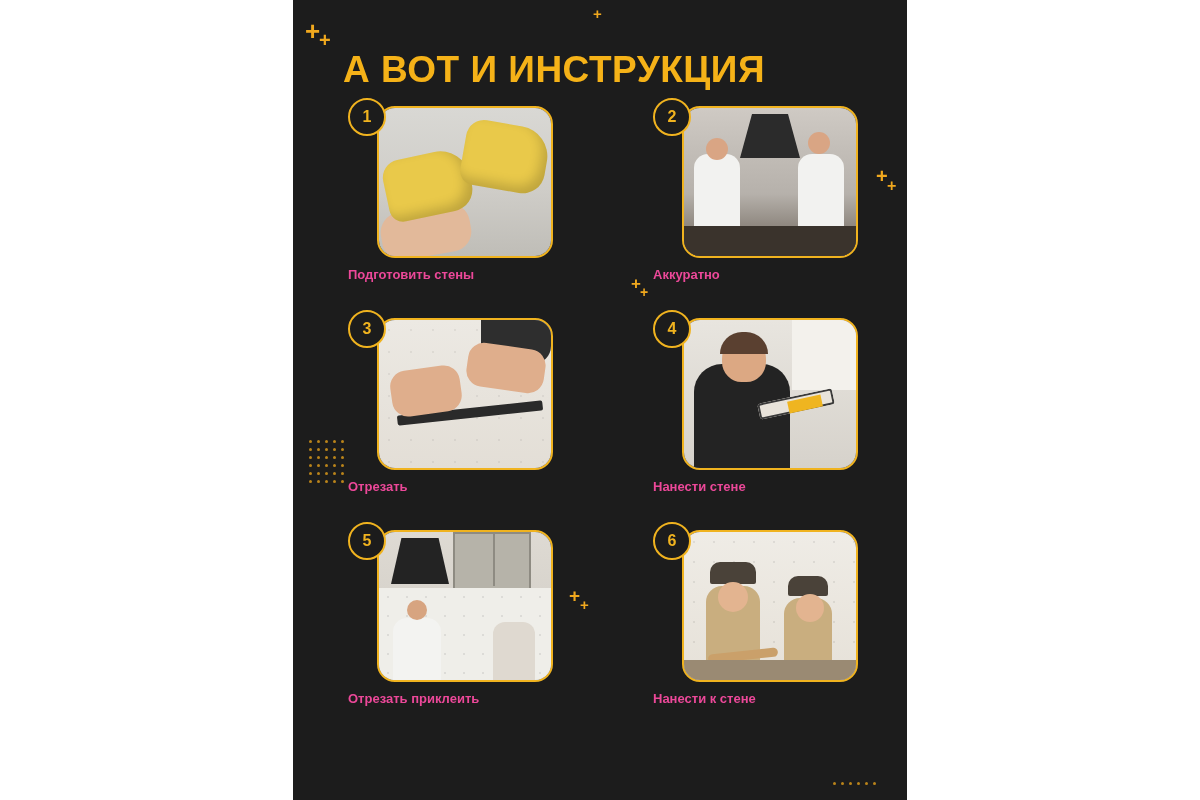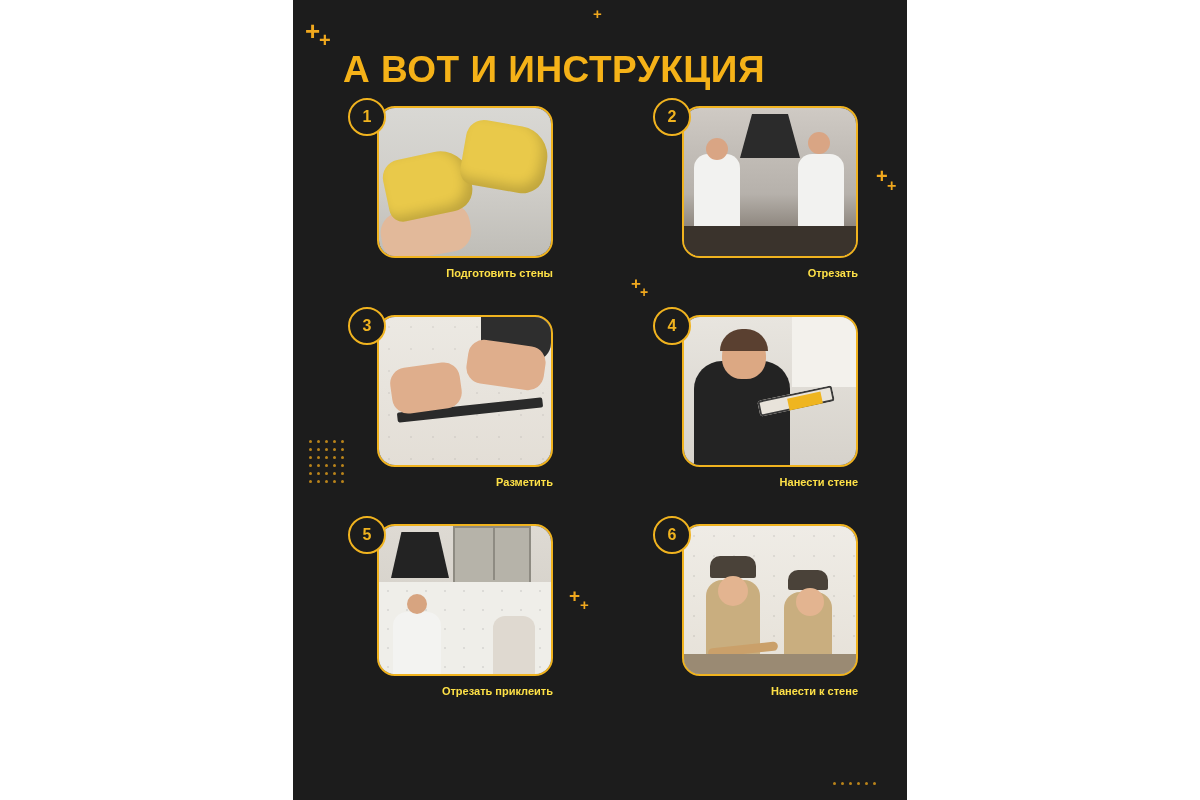--- a/index.html
+++ b/index.html
@@ -99,23 +99,23 @@
     font-weight: bold;
     display: flex;
     align-items: center;
     justify-content: center;
     z-index: 3;
   }
 
   .caption {
     margin-top: 9px;
     width: 205px;
-    text-align: right;
-    color: #fde047;
-    font-size: 11px;
+    text-align: left;
+    color: #ec4899;
+    font-size: 13px;
     font-weight: bold;
   }
 
   
   .ph { position: absolute; inset: 0; }
 
   
   .p1 { background: linear-gradient(180deg,#d9d8d4 0%,#cfcdc8 55%,#bfbdb7 100%); }
   .p1 .gl1, .p1 .gl2 {
     position: absolute; background: #e9c94a; border-radius: 18px 30px 22px 14px;
@@ -261,35 +261,35 @@
         <div class="ph p2">
           <div class="hood"></div>
           <div class="m1"></div>
             <div class="h1"></div>
           <div class="m2"></div>
             <div class="h2"></div>
           <div class="counter"></div>
         </div>
       </div>
       <div class="badge">2</div>
-      <div class="caption">Отрезать</div>
+      <div class="caption">Аккуратно</div>
     </div>
 
     <div class="step">
       <div class="thumb">
         <div class="ph p3">
           <div class="hexrow"></div>
           <div class="sleeve"></div>
           <div class="bar"></div>
           <div class="hand1"></div>
           <div class="hand2"></div>
         </div>
       </div>
       <div class="badge">3</div>
-      <div class="caption">Разметить</div>
+      <div class="caption">Отрезать</div>
     </div>
 
     <div class="step">
       <div class="thumb">
         <div class="ph p4">
           <div class="panel"></div>
           <div class="body"></div>
           <div class="head"></div>
           <div class="hair"></div>
           <div class="gun"></div>

